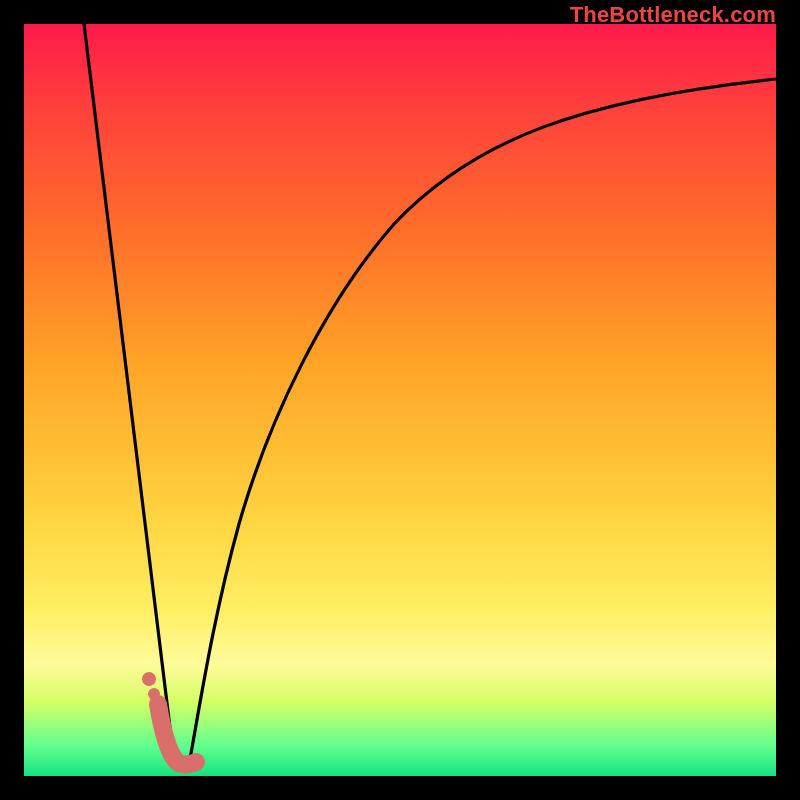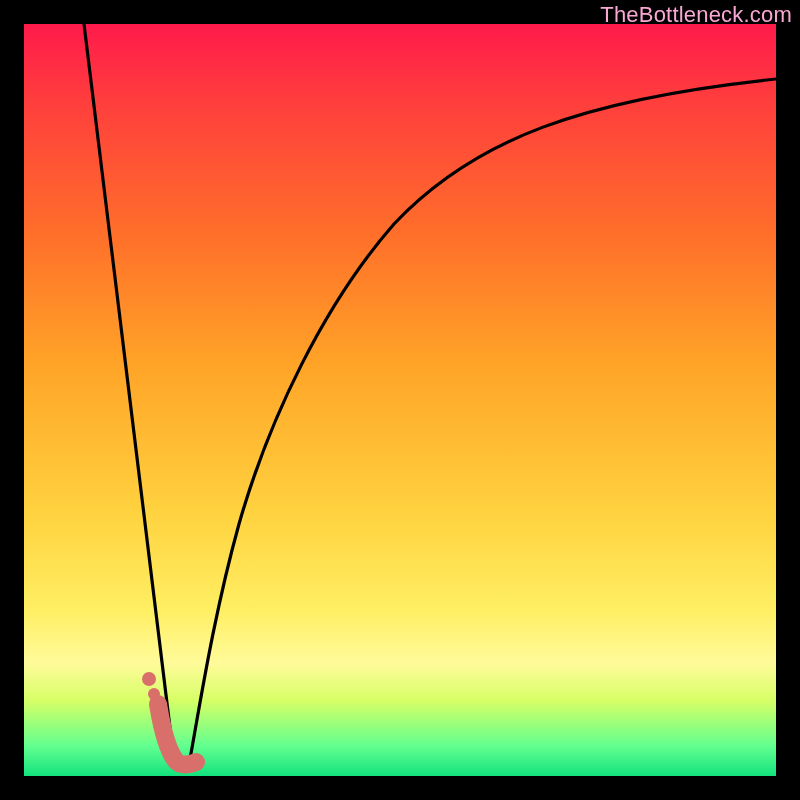--- a/index.html
+++ b/index.html
@@ -42,24 +42,24 @@
     position: absolute;
     left: 24px;
     top: 24px;
     width: 752px;
     height: 752px;
     pointer-events: none;
   }
   .watermark {
     position: absolute;
     top: 2px;
-    right: 8px;
-    color: #f9a8d4;
+    right: 24px;
+    color: #ef4444;
     font-size: 22px;
-    font-weight: 400;
+    font-weight: 700;
     letter-spacing: 0.2px;
   }
 </style>
 </head>
 <body>
 
 <div class="frame">
   <div class="plot"></div>
 
   <svg class="overlay" viewBox="0 0 752 752">

